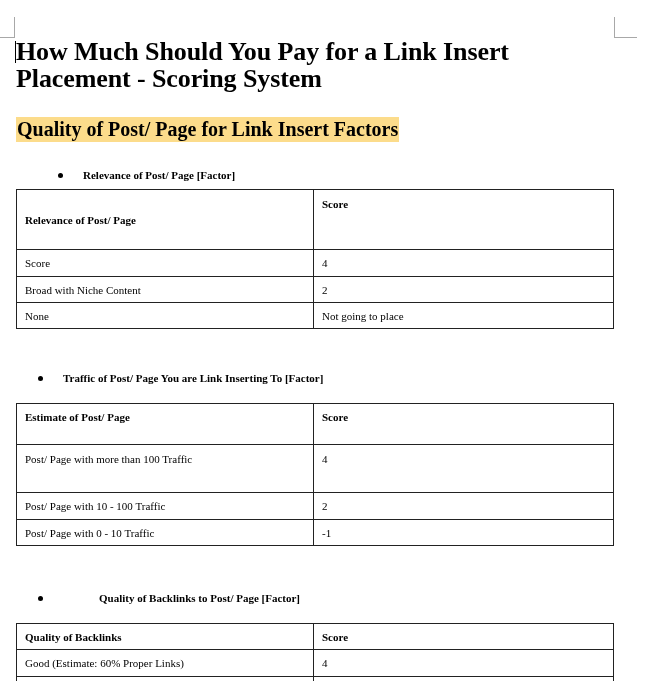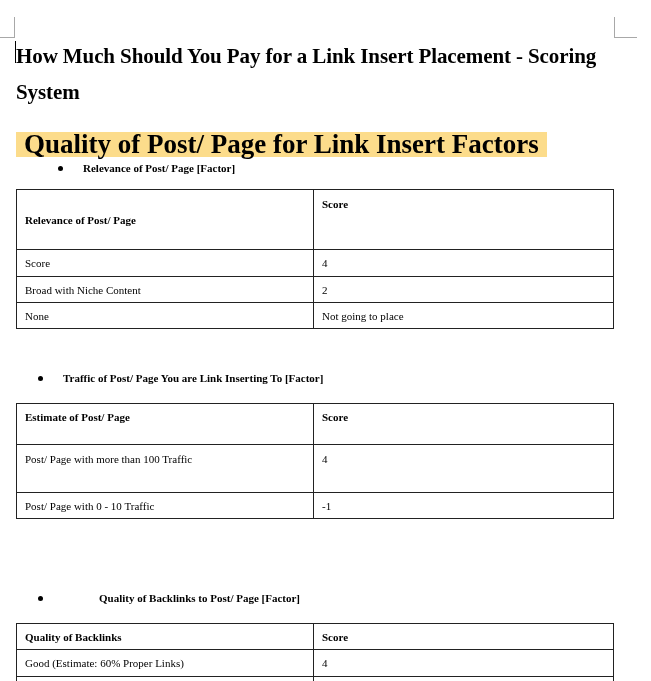--- a/index.html
+++ b/index.html
@@ -1,44 +1,44 @@
 <!DOCTYPE html>
 <html><head>
   <meta charset="utf-8">
   <style>
     html, body { margin: 0; padding: 0; background: #ffffff; }
     body { width: 651px; height: 681px; position: relative; overflow: hidden;
            font-family: "Liberation Serif", serif; color: #000; }
     .corner { position: absolute; border-color: #a8a8a8; border-style: solid; width: 20px; height: 20px; }
     .corner.tl { left: -6px; top: 17px; border-width: 0 1px 1px 0; }
     .corner.tr { left: 614px; top: 17px; border-width: 0 0 1px 1px; width: 22px; }
-    .title { position: absolute; left: 16px; top: 38px; width: 600px; font-size: 21px; font-weight: bold;
-             line-height: 36px; letter-spacing: -0.1px; }
+    .title { position: absolute; left: 16px; top: 38px; width: 600px; font-size: 26px; font-weight: bold;
+             line-height: 27px; letter-spacing: -0.1px; }
     .cursor { position: absolute; left: 15px; top: 41px; width: 1px; height: 22px; background: #000; }
-    .heading { position: absolute; left: 16px; top: 132px; font-size: 27px; font-weight: bold;
-               background: #fcdc8b; line-height: 25px; padding: 0 8px; }
+    .heading { position: absolute; left: 16px; top: 117px; font-size: 20px; font-weight: bold;
+               background: #fcdc8b; line-height: 25px; padding: 0 1px; }
     .bullet { position: absolute; left: 38px; font-size: 11px; font-weight: bold; display: flex; align-items: center; }
     .bullet .dot { width: 5px; height: 5px; border-radius: 50%; background: #000; margin-right: 20px; }
     table { position: absolute; left: 16px; width: 598px; border-collapse: collapse; font-size: 11px; }
     td { border: 1.5px solid #222; padding: 0 8px; vertical-align: top; }
     td.c1 { width: 280px; }
     .bold { font-weight: bold; }
   </style>
 </head>
 <body>
 
 <div class="corner tl"></div>
 <div class="corner tr"></div>
 
 <div class="cursor"></div>
 <div class="title">How Much Should You Pay for a Link Insert Placement - Scoring System</div>
 
 <div class="heading">Quality of Post/ Page for Link Insert Factors</div>
 
-<div class="bullet" style="top:162px;padding-left:20px;">
+<div class="bullet" style="top:169px;padding-left:20px;">
   <span class="dot"></span>
   <span>Relevance of Post/ Page [Factor]</span>
 </div>
 <table style="top:189px;">
   <tbody>
       <tr style="height:60px;">
     <td class="c1 bold" style="vertical-align:middle;">Relevance of Post/ Page</td>
     <td class="bold" style="padding-top:8px;">Score</td>
   </tr>
   <tr style="height:27px;">
@@ -63,20 +63,24 @@
 <table style="top:403px;">
   <tbody>
       <tr style="height:41px;">
     <td class="c1 bold" style="padding-top:7px;">Estimate of Post/ Page</td>
     <td class="bold" style="padding-top:7px;">Score</td>
   </tr>
   <tr style="height:48px;">
     <td class="c1" style="padding-top:8px;margin-left:36px;">Post/ Page with more than 100 Traffic</td>
     <td style="padding-top:8px;">4</td>
   </tr>
+  <tr style="height:27px;">
+    <td class="c1" style="vertical-align:middle;">Post/ Page with 10 - 100 Traffic</td>
+    <td style="vertical-align:middle;">2</td>
+  </tr>
   <tr style="height:26px;">
     <td class="c1" style="vertical-align:middle;">Post/ Page with 0 - 10 Traffic</td>
     <td style="vertical-align:middle;">-1</td>
   </tr>
 </tbody>
   </table>
 
 <div class="bullet" style="top:592px;gap:36px;">
   <span class="dot"></span>
   <span>Quality of Backlinks to Post/ Page [Factor]</span>

